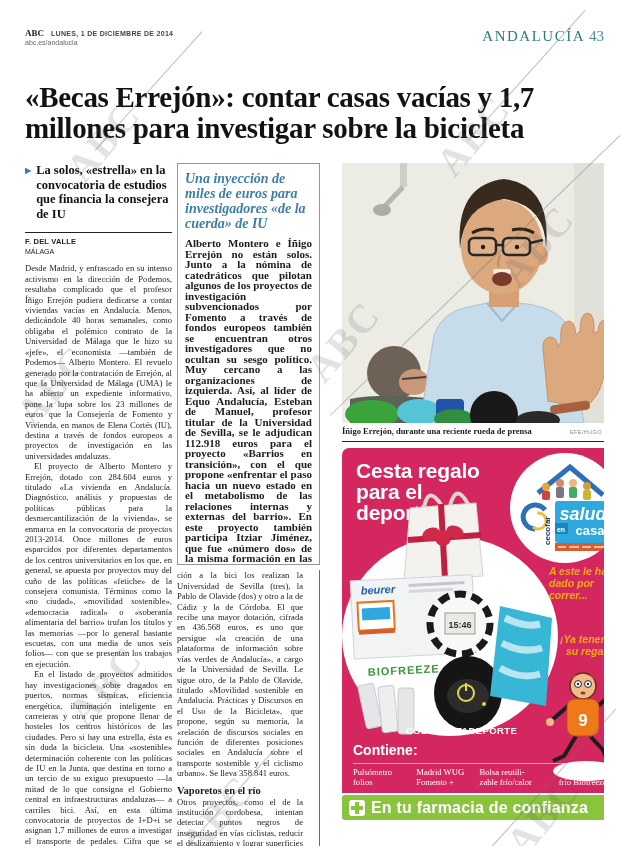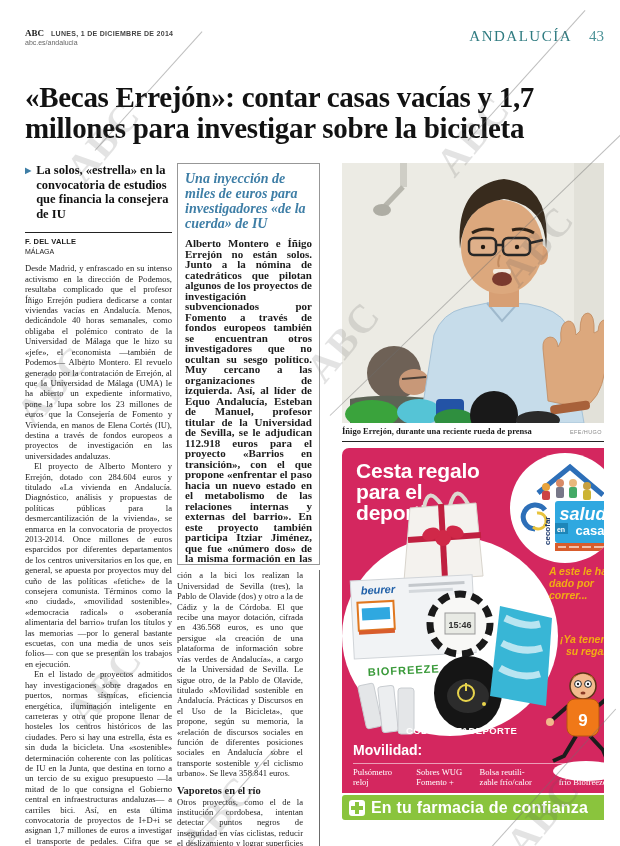--- a/index.html
+++ b/index.html
@@ -6,21 +6,21 @@
   body{width:620px;height:846px;position:relative;overflow:hidden;font-family:"Liberation Serif",serif;color:#1c1c1c;}
   .page{position:absolute;inset:0;padding:28px 16px 0 25px;box-sizing:border-box;}
 
   
   .hdr{display:flex;justify-content:space-between;align-items:flex-start;}
   .hdr-left{font-family:"Liberation Sans",sans-serif;font-size:7px;color:#333;}
   .hdr-left .row1{display:flex;gap:7px;align-items:baseline;}
   .brand{font-family:"Liberation Serif",serif;font-weight:bold;font-size:9px;color:#222;}
   .date{font-weight:bold;letter-spacing:.3px;color:#444;}
   .site{color:#666;margin-top:1px;}
-  .hdr-right{display:flex;gap:17px;align-items:flex-start;}
+  .hdr-right{display:flex;gap:4px;align-items:flex-start;}
   .section{font-size:15px;letter-spacing:1.5px;color:#2f7b80;}
   .pageno{font-size:15px;color:#4b9297;}
 
   
   .headline{margin-top:36px;font-size:29px;font-weight:bold;line-height:1.07;letter-spacing:-.3px;color:#121212;}
 
   
   .content{display:flex;gap:5px;margin-top:9px;height:692px;overflow:hidden;}
   .c1{width:147px;flex:none;overflow:hidden;}
   .c2{width:143px;flex:none;display:flex;flex-direction:column;overflow:hidden;}
@@ -271,29 +271,29 @@
             <circle cx="46" cy="16" r="3.4" fill="#fff" stroke="#222" stroke-width="1"></circle>
             <circle cx="36" cy="16" r="1.2" fill="#222"></circle>
             <circle cx="46" cy="16" r="1.2" fill="#222"></circle>
             <ellipse cx="41" cy="25" rx="2.5" ry="1.6" fill="#8a3a24"></ellipse>
             <rect x="25" y="31" width="32" height="37" rx="8" fill="#f07818" stroke="#b85510" stroke-width="1"></rect>
             <text x="41" y="58" text-anchor="middle" font-family="Liberation Sans" font-size="17" font-weight="bold" fill="#ffffff">9</text>
           </g>
         </svg>
 
         <div class="cod">CÓD: CESTADEPORTE</div>
-        <div class="contiene">Movilidad:</div>
+        <div class="contiene">Contiene:</div>
 
         <div class="items">
           <div class="item">
             <div>Pulsómetro</div>
-            <div>reloj</div>
+            <div>folios</div>
           </div>
           <div class="item">
-            <div>Sobres WUG</div>
+            <div>Madrid WUG</div>
             <div>Fomento +</div>
           </div>
           <div class="item" style="flex:1.25">
             <div>Bolsa reutili-</div>
             <div>zable frío/calor</div>
           </div>
           <div class="item">
             <div>Sobres gel</div>
             <div>frío Biofreeze</div>
           </div>

